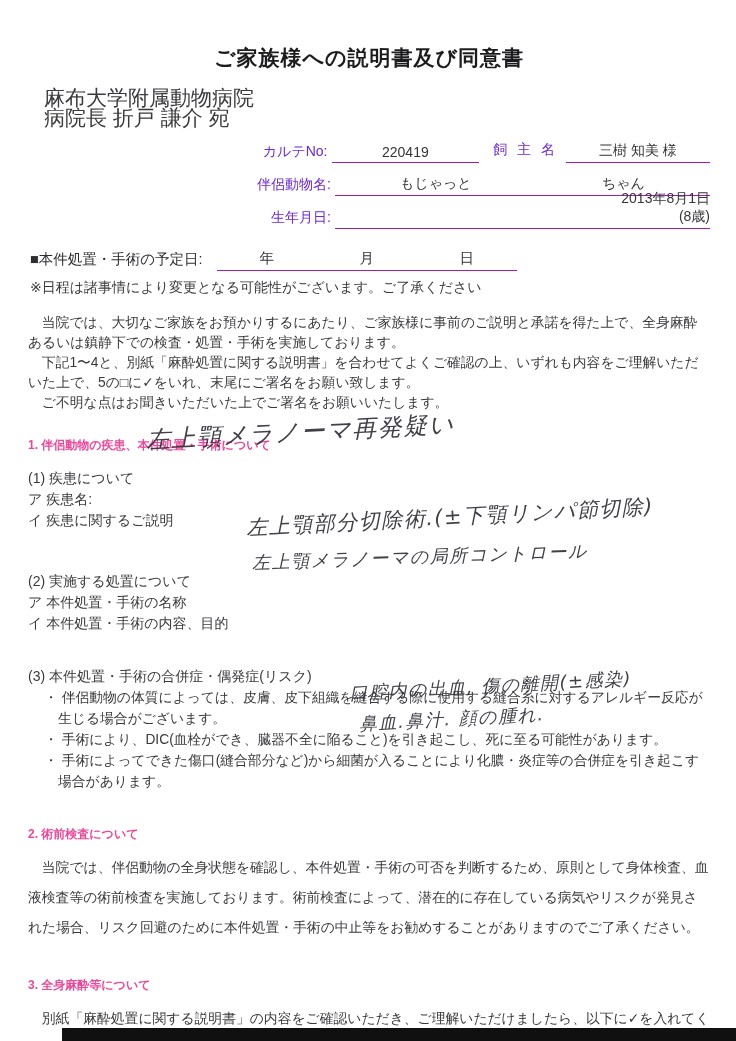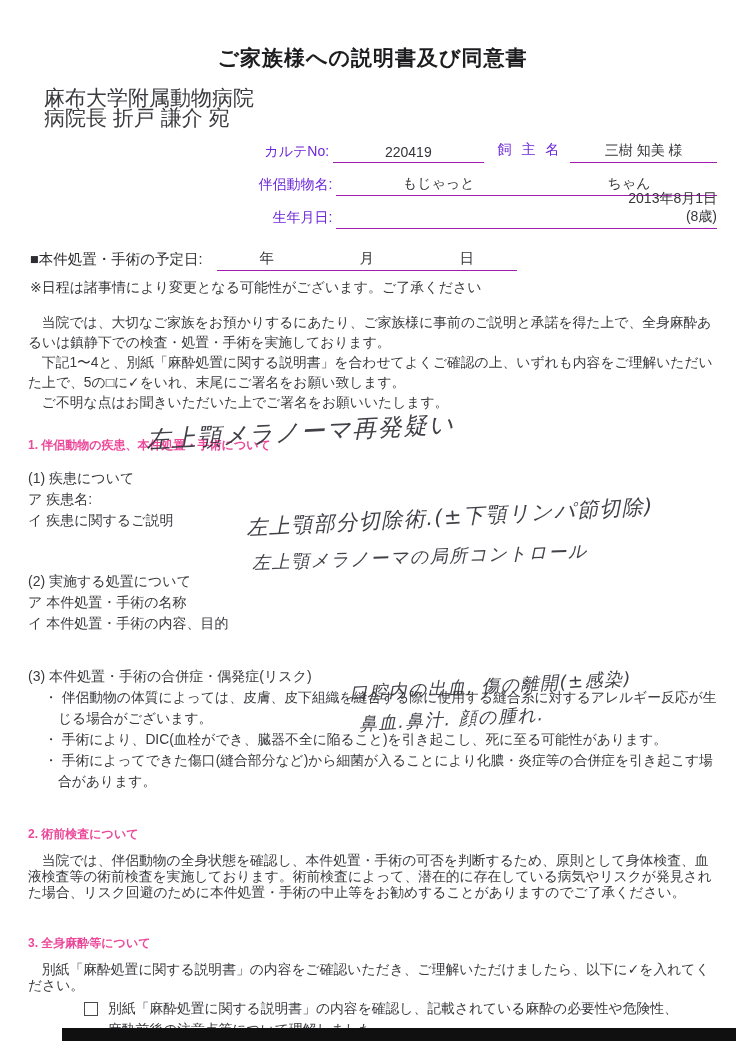--- a/index.html
+++ b/index.html
@@ -8,21 +8,21 @@
     background:#ffffff;
     font-family:"Liberation Sans","DejaVu Sans",sans-serif;
     color:#35353a;
     position:relative;
     overflow:hidden;
   }
   .page{
     position:relative;
     width:736px;height:1041px;
     box-sizing:border-box;
-    padding:44px 19px 0 28px;
+    padding:44px 26px 0 28px;
   }
   .doc-title{
     font-size:21px;
     font-weight:bold;
     color:#1c1c1e;
     text-align:center;
     letter-spacing:1px;
     margin:0 0 16px 0;
   }
   .addressee{font-size:21px;line-height:20px;color:#3a3a3e;margin-left:16px;margin-bottom:2px;}
@@ -50,21 +50,21 @@
   .sub{font-size:14px;line-height:21px;color:#3a3a3e;}
   .sub .lbl{margin:0;}
   .block{margin-top:14px;}
   .indent1{margin-left:8px;}
   .indent2{margin-left:18px;}
   .risk-list{margin:0;padding:0;list-style:none;}
   .risk-list li{
     font-size:13.8px;line-height:21px;color:#3a3a3e;
     padding-left:26px;text-indent:-14px;margin-left:4px;
   }
-  .body-para{font-size:13.8px;line-height:16px;color:#3a3a3e;margin:10px 0 0 0;text-indent:1em;}
+  .body-para{font-size:13.8px;line-height:30px;color:#3a3a3e;margin:10px 0 0 0;text-indent:1em;}
   
   .check-row{
     display:flex;align-items:flex-start;
     margin:4px 0 0 56px;font-size:13.8px;line-height:21px;color:#3a3a3e;
     width:600px;
   }
   .checkbox{
     width:12px;height:12px;border:1.5px solid #4a4a4e;
     display:inline-block;margin:4px 10px 0 0;flex:none;background:#fff;
   }

